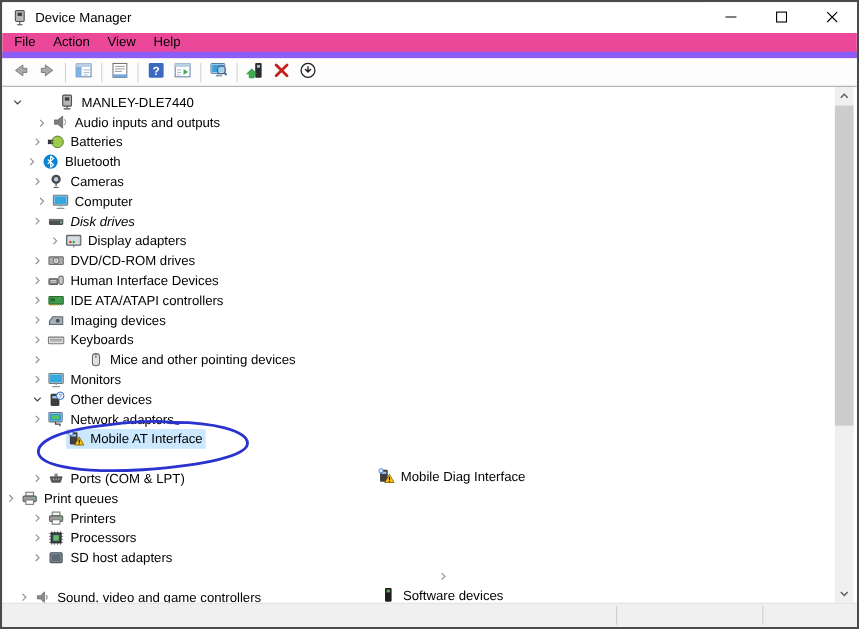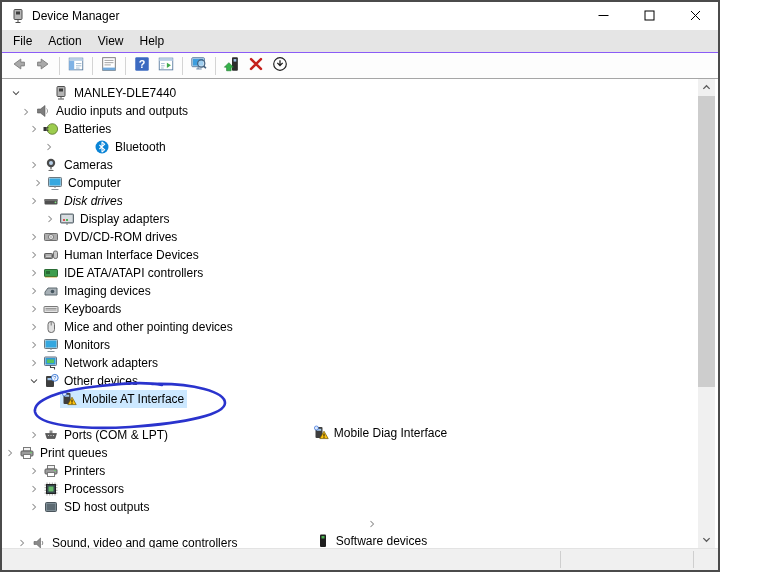--- a/index.html
+++ b/index.html
@@ -1,31 +1,31 @@
 <!DOCTYPE html>
 <html><head>
 <meta charset="utf-8">
 <style>
   html,body{margin:0;padding:0;background:#fff;}
   *{box-sizing:border-box;}
   .window{
-    position:relative;width:720px;height:572px;
+    position:relative;width:781px;height:572px;
     border:2px solid #4b4b4b;background:#fff;
     font-family:"Liberation Sans",sans-serif;font-size:12px;color:#000;
     overflow:hidden;
   }
   
   .titlebar{height:28px;display:flex;align-items:center;background:#fff;}
   .title-icon{width:16px;height:16px;margin:0 6px 0 8px;flex:0 0 auto;}
   .title-text{flex:1 1 auto;font-size:12px;}
   .win-controls{display:flex;height:28px;}
   .win-btn{width:46px;height:28px;display:flex;align-items:center;justify-content:center;background:#fff;border:none;padding:0;}
   .win-btn svg{width:11px;height:11px;}
   
-  .menubar{height:23px;display:flex;align-items:center;padding-left:3px;background:#e5e5e5;border-bottom:1px solid #8b5cf6;}
+  .menubar{height:23px;display:flex;align-items:flex-end;padding-left:3px;background:#ec4899;border-bottom:6px solid #8b5cf6;}
   .menu-item{padding:2px 8px;}
   
   .toolbar{height:26px;display:flex;align-items:center;padding-left:5px;background:#fdfdfd;border-bottom:1px solid #a6a6a6;}
   .tb-btn{width:24px;height:22px;display:flex;align-items:center;justify-content:center;background:transparent;border:none;padding:0;}
   .tb-btn svg{width:18px;height:18px;}
   .tb-sep{width:1px;height:18px;background:#d4d4d4;margin:0 4px;}
   
   .content{position:relative;height:469px;background:#fff;overflow:hidden;}
   .tree{position:absolute;inset:0;padding-top:5px;overflow:hidden;}
   .trow{height:18px;display:flex;align-items:center;white-space:nowrap;}
@@ -177,21 +177,21 @@
             <span class="ticon">
               <svg viewBox="0 0 16 16">
                 <rect x="4" y="1.5" width="8" height="10" rx="1" fill="#b5b5b5" stroke="#4e4e4e"></rect>
                 <rect x="6" y="3.5" width="4" height="3" fill="#3e3e3e"></rect>
                 <path d="M8 11.5v2M5 14h6" stroke="#4e4e4e" fill="none"></path>
               </svg>
             </span>
             <span class="tlabel">MANLEY-DLE7440</span>
           </span>
         </div>
-        <div class="trow" style="padding-left: 16px; align-items: flex-end;">
+        <div class="trow" style="padding-left: 28px; align-items: flex-end;">
           <span class="chev">
             <svg viewBox="0 0 16 16">
               <path d="M6 4l4 4-4 4" fill="none" stroke="#8f8f8f" stroke-width="1.4"></path>
             </svg>
           </span>
           <span class="selwrap">
             <span class="ticon">
               <svg viewBox="0 0 16 16">
                 <path d="M2.5 6h3L10 2.5v11L5.5 10h-3z" fill="#7d7d7d" stroke="#565656" stroke-width="0.6"></path>
                 <path d="M11.5 5.5c1.4 1.4 1.4 3.6 0 5" fill="none" stroke="#9a9a9a"></path>
@@ -210,21 +210,21 @@
             <span class="ticon">
               <svg viewBox="0 0 16 16">
                 <circle cx="9.3" cy="8" r="5.3" fill="#9ccc4e" stroke="#55702a" stroke-width="0.8"></circle>
                 <rect x="0.5" y="6" width="3.2" height="4" fill="#333"></rect>
                 <path d="M3.7 6.8h1.8M3.7 9.2h1.8" stroke="#333" stroke-width="1.1"></path>
               </svg>
             </span>
             <span class="tlabel">Batteries</span>
           </span>
         </div>
-        <div class="trow" style="padding-left: 39px; gap: 36px;">
+        <div class="trow" style="padding-left: 19px;">
           <span class="chev">
             <svg viewBox="0 0 16 16">
               <path d="M6 4l4 4-4 4" fill="none" stroke="#8f8f8f" stroke-width="1.4"></path>
             </svg>
           </span>
           <span class="selwrap">
             <span class="ticon">
               <svg viewBox="0 0 16 16">
                 <circle cx="8" cy="8" r="6.5" fill="#0a84d6"></circle>
                 <path d="M8 2.8v10.4M8 2.8l2.6 2.4L5.4 10M8 13.2l2.6-2.4L5.4 6" fill="none" stroke="#fff" stroke-width="1.1"></path>
@@ -380,21 +380,21 @@
           <span class="selwrap">
             <span class="ticon">
               <svg viewBox="0 0 16 16">
                 <rect x="1" y="5.5" width="14" height="6" rx="0.8" fill="#e3e3e3" stroke="#787878"></rect>
                 <path d="M2.5 7.5h11M2.5 9h11" stroke="#909090" stroke-width="0.9" fill="none"></path>
               </svg>
             </span>
             <span class="tlabel">Keyboards</span>
           </span>
         </div>
-        <div class="trow" style="padding-left: 24px;">
+        <div class="trow" style="padding-left: 24px; gap: 36px;">
           <span class="chev">
             <svg viewBox="0 0 16 16">
               <path d="M6 4l4 4-4 4" fill="none" stroke="#8f8f8f" stroke-width="1.4"></path>
             </svg>
           </span>
           <span class="selwrap">
             <span class="ticon">
               <svg viewBox="0 0 16 16">
                 <rect x="5" y="2.5" width="6.5" height="11" rx="3" fill="#e0e0e0" stroke="#6a6a6a"></rect>
                 <path d="M8.2 2.5v4" stroke="#6a6a6a" stroke-width="0.9" fill="none"></path>
@@ -411,56 +411,56 @@
           </span>
           <span class="selwrap">
             <span class="ticon">
               <svg viewBox="0 0 16 16">
                 <rect x="1.5" y="2.5" width="13" height="9" rx="0.8" fill="#cfd8de" stroke="#6b7880"></rect>
                 <rect x="2.5" y="3.5" width="11" height="7" fill="#35a8e0"></rect>
                 <path d="M8 11.5v1.5M4.5 14.5h7" stroke="#8a959c" stroke-width="1.2" fill="none"></path>
               </svg>
             </span>
             <span class="tlabel">Monitors</span>
+          </span>
+        </div>
+        <div class="trow" style="padding-left: 24px;">
+          <span class="chev">
+            <svg viewBox="0 0 16 16">
+              <path d="M4 6l4 4 4-4" fill="none" stroke="#3c3c3c" stroke-width="1.4"></path>
+            </svg>
+          </span>
+          <span class="selwrap">
+            <span class="ticon">
+              <svg viewBox="0 0 16 16">
+                <rect x="3" y="3" width="8" height="11" rx="1" fill="#3e3e3e"></rect>
+                <rect x="4.5" y="5" width="5" height="2.2" fill="#9fc3e7"></rect>
+                <circle cx="11.8" cy="4.8" r="3.4" fill="#eef5ff" stroke="#2f6fd0" stroke-width="0.9"></circle>
+                <text x="11.8" y="7" font-size="5.5" text-anchor="middle" fill="#2f6fd0" font-family="Liberation Sans,sans-serif">?</text>
+              </svg>
+            </span>
+            <span class="tlabel">Other devices</span>
           </span>
         </div>
         <div class="trow" style="padding-left: 24px;">
           <span class="chev">
             <svg viewBox="0 0 16 16">
               <path d="M6 4l4 4-4 4" fill="none" stroke="#8f8f8f" stroke-width="1.4"></path>
             </svg>
           </span>
           <span class="selwrap">
             <span class="ticon">
               <svg viewBox="0 0 16 16">
                 <rect x="1.5" y="2" width="12" height="8.5" rx="0.8" fill="#cfd8de" stroke="#5d7086"></rect>
                 <rect x="2.5" y="3" width="10" height="6.5" fill="#2f9ad6"></rect>
                 <rect x="4" y="4.5" width="7" height="3.5" fill="#57c25e"></rect>
                 <path d="M7.5 10.5v2h4v2" stroke="#444" fill="none" stroke-width="1.1"></path>
               </svg>
             </span>
             <span class="tlabel">Network adapters</span>
-          </span>
-        </div>
-        <div class="trow" style="padding-left: 24px;">
-          <span class="chev">
-            <svg viewBox="0 0 16 16">
-              <path d="M4 6l4 4 4-4" fill="none" stroke="#3c3c3c" stroke-width="1.4"></path>
-            </svg>
-          </span>
-          <span class="selwrap">
-            <span class="ticon">
-              <svg viewBox="0 0 16 16">
-                <rect x="3" y="3" width="8" height="11" rx="1" fill="#3e3e3e"></rect>
-                <rect x="4.5" y="5" width="5" height="2.2" fill="#9fc3e7"></rect>
-                <circle cx="11.8" cy="4.8" r="3.4" fill="#eef5ff" stroke="#2f6fd0" stroke-width="0.9"></circle>
-                <text x="11.8" y="7" font-size="5.5" text-anchor="middle" fill="#2f6fd0" font-family="Liberation Sans,sans-serif">?</text>
-              </svg>
-            </span>
-            <span class="tlabel">Other devices</span>
           </span>
         </div>
         <div class="trow" style="padding-left: 42px;">
           <span class="chev"></span>
           <span class="selwrap selected">
             <span class="ticon">
               <svg viewBox="0 0 16 16">
                 <rect x="2.5" y="2" width="7" height="11" rx="1" fill="#3e3e3e"></rect>
                 <rect x="3.8" y="3.8" width="4.4" height="2" fill="#9fc3e7"></rect>
                 <circle cx="3.4" cy="3" r="2" fill="#dcebff" stroke="#3a6fd8" stroke-width="0.7"></circle>
@@ -566,21 +566,21 @@
               <path d="M6 4l4 4-4 4" fill="none" stroke="#8f8f8f" stroke-width="1.4"></path>
             </svg>
           </span>
           <span class="selwrap">
             <span class="ticon">
               <svg viewBox="0 0 16 16">
                 <rect x="2.5" y="3.5" width="11" height="9" rx="1" fill="#7d8c94" stroke="#4a555c"></rect>
                 <rect x="4" y="5" width="8" height="6" fill="#5d6b73"></rect>
               </svg>
             </span>
-            <span class="tlabel">SD host outputs</span>
+            <span class="tlabel">SD host adapters</span>
           </span>
         </div>
         <div class="trow" style="padding-left: 24px; flex-direction: column;">
           <span class="chev">
             <svg viewBox="0 0 16 16">
               <path d="M6 4l4 4-4 4" fill="none" stroke="#8f8f8f" stroke-width="1.4"></path>
             </svg>
           </span>
           <span class="selwrap">
             <span class="ticon">

